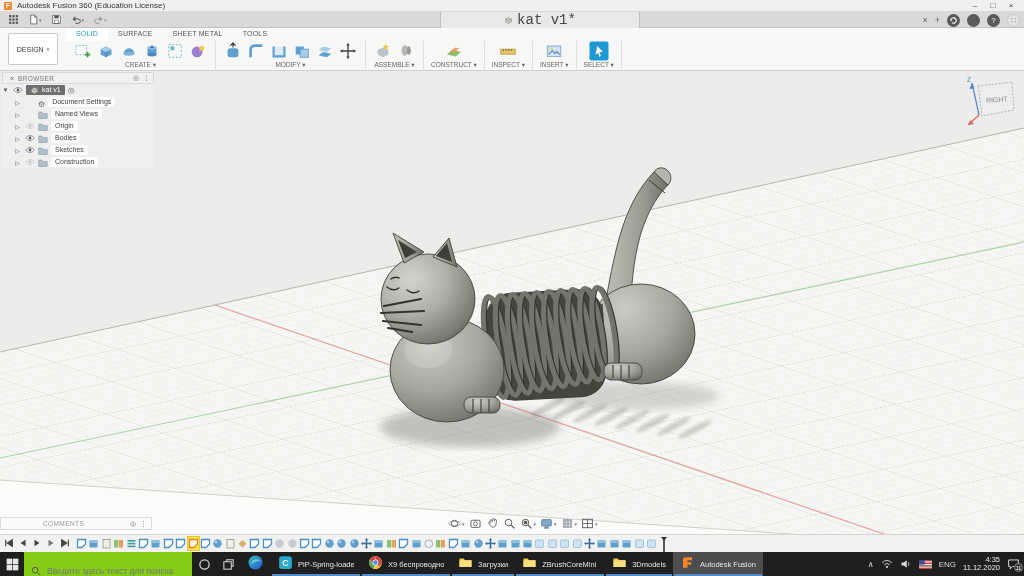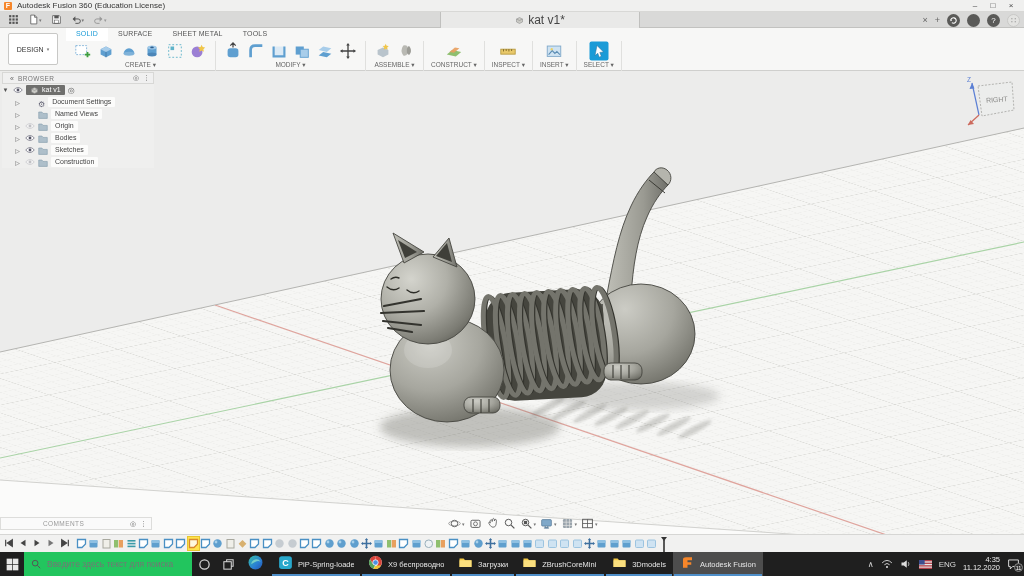--- a/index.html
+++ b/index.html
@@ -10,21 +10,21 @@
   #titlebar { position:absolute; top:0; left:0; width:1024px; height:12px; background:#f0f0ef; border-bottom:1px solid #d8d8d6; display:flex; align-items:center; padding:0 4px; z-index:40; }
   #titlebar .appico { width:8px; height:8px; background:#f6862a; border-radius:1px; color:#fff; font-size:7px; line-height:8px; text-align:center; font-weight:bold; }
   #titlebar .ttl { font-size:8px; color:#333; margin-left:5px; flex:1; }
   #titlebar .wbtn { font-size:8px; color:#444; width:18px; text-align:center; }
 
   
   #tabbar { position:absolute; top:12px; left:0; width:1024px; height:16px; background:#d9d9d8; border-bottom:1px solid #c2c2c0; z-index:40; display:flex; align-items:center; }
   #qat { display:flex; align-items:center; gap:9px; padding:0 8px; }
   #qat .q { display:flex; align-items:center; color:#555; }
   #doctab { position:absolute; left:440px; top:0; width:200px; height:16px; background:#e9e9e8; border-left:1px solid #c0c0be; border-right:1px solid #c0c0be; display:flex; align-items:center; justify-content:center; gap:4px; }
-  #doctab .dlabel { font-size:12px; color:#444; }
+  #doctab .dlabel { font-size:14px; color:#444;font-family:Liberation Mono, monospace; }
   #tabacts { position:absolute; right:4px; top:0; height:16px; display:flex; align-items:center; gap:7px; }
   #tabacts .tx { font-size:9px; color:#666; }
   .circ { width:13px; height:13px; border-radius:50%; display:flex; align-items:center; justify-content:center; font-size:8px; }
   .circ.dark { background:#5a5a58; color:#fff; }
   .circ.lite { background:#e3e3e1; color:#777; border:1px solid #c9c9c7; }
 
   
   #ribbon { position:absolute; top:28px; left:0; width:1024px; height:43px; background:#f7f7f6; border-bottom:1px solid #cfcfcd; z-index:40; }
   #wsbtn { position:absolute; left:8px; top:5px; width:50px; height:32px; background:#fff; border:1px solid #c8c8c6; border-radius:2px; font-size:7px; color:#333; display:flex; align-items:center; justify-content:center; gap:2px; }
   #rtabs { position:absolute; left:66px; top:0; height:13px; display:flex; }
@@ -69,21 +69,21 @@
   #timeline { position:absolute; top:534px; left:0; width:1024px; height:18px; background:#f1f1f0; border-top:1px solid #d6d6d4; display:flex; align-items:center; z-index:40; }
   #tlctrl { display:flex; align-items:center; gap:4px; padding:0 6px 0 4px; }
   #tlfeat { display:flex; align-items:center; }
   .tl-item { width:11px; height:13px; margin-right:1.4px; display:flex; align-items:center; justify-content:center; }
   .tl-item.hl { background:#ffe34d; outline:1px solid #e8c62e; }
   #playhead { display:flex; flex-direction:column; align-items:center; margin-left:2px; }
 
   
   #taskbar { position:absolute; top:552px; left:0; width:1024px; height:24px; background:#1f1f1f; display:flex; align-items:stretch; z-index:50; }
   #startbtn { width:24px; display:flex; align-items:center; justify-content:center; }
-  #searchbox { width:168px; background:#22c55e; display:flex; align-items:center; gap:6px; padding:0 7px; }
+  #searchbox { width:168px; background:#84cc16; display:flex; align-items:flex-end; gap:6px; padding:0 7px; }
   #searchbox input { border:none; outline:none; width:130px; font-size:8.5px; color:#333; font-family:"Liberation Sans",sans-serif; background:transparent; }
   .tbico { width:24px; display:flex; align-items:center; justify-content:center; }
   .tb-app { position:relative; display:flex; align-items:center; gap:5px; padding:0 7px; max-width:90px; }
   .tb-app.active { background:#4d4d4d; }
   .tb-app .al { font-size:7.5px; color:#e6e6e6; white-space:nowrap; overflow:hidden; max-width:62px; }
   .tb-app .ul { position:absolute; bottom:0; left:1px; right:1px; height:2px; background:#4f8fc9; }
   #tray { margin-left:auto; display:flex; align-items:center; gap:7px; padding-right:4px; }
   #tray .tico { color:#ddd; font-size:8px; display:flex; align-items:center; }
   #clock { text-align:right; color:#eee; font-size:7.5px; line-height:8.5px; }
   #notif { position:relative; display:flex; align-items:center; }

